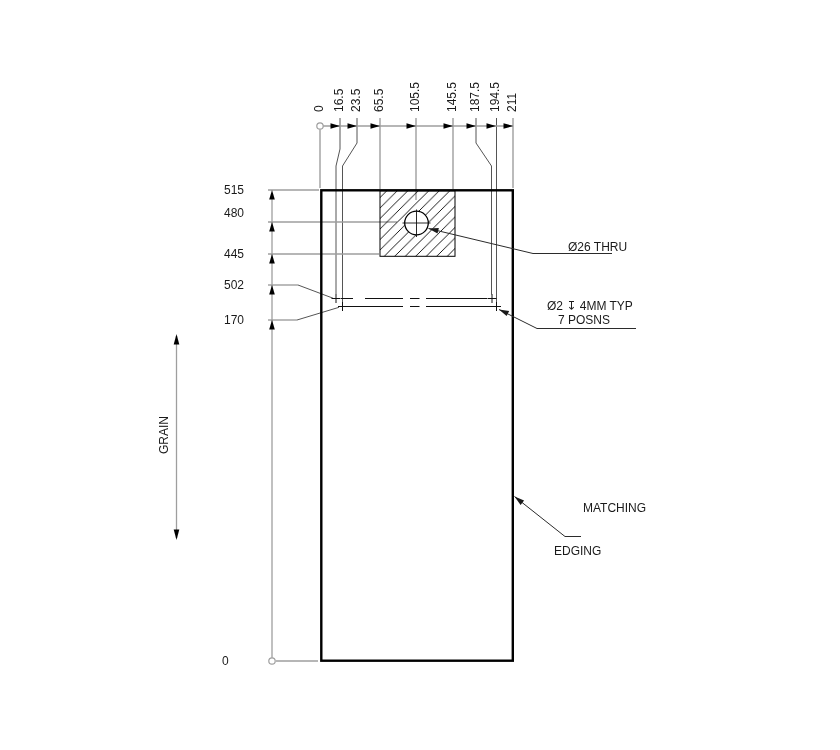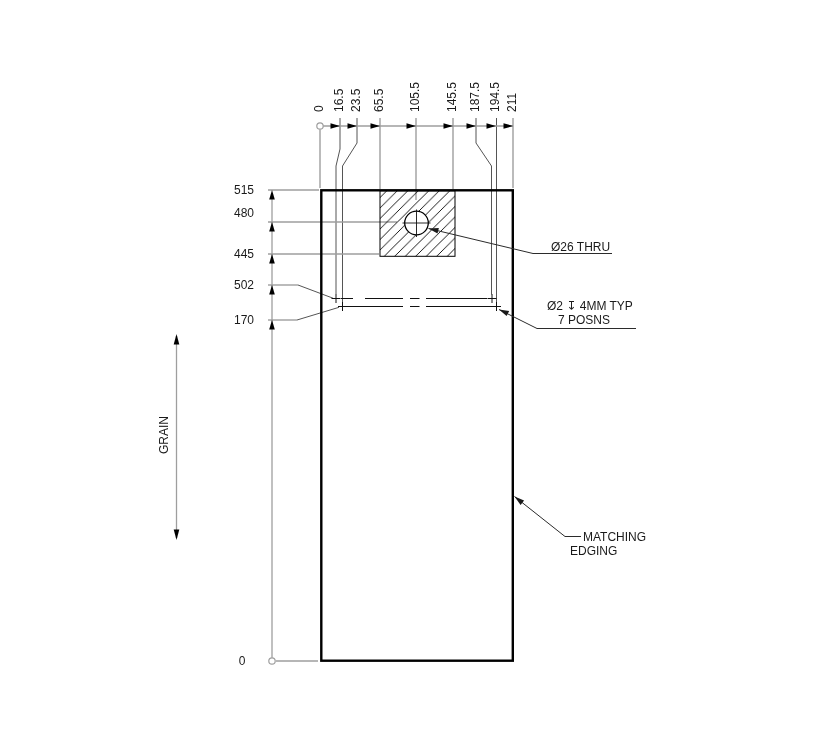--- a/index.html
+++ b/index.html
@@ -7,21 +7,21 @@
     position:relative;width:840px;height:750px;background:#ffffff;overflow:hidden;
     font-family:"Liberation Sans","DejaVu Sans",sans-serif;color:#1a1a1a;
   }
   .stage svg{position:absolute;left:0;top:0;}
   .lbl{
     position:absolute;font-size:12px;line-height:12px;white-space:nowrap;color:#1a1a1a;
   }
   .vlabel{ 
     height:12px;transform:rotate(-90deg);transform-origin:left bottom;
   }
-  .hlabel{width:40px;text-align:center;}
+  .hlabel{width:40px;text-align:left;}
 </style>
 </head>
 <body>
 
 <div class="stage">
 
   <svg width="840" height="750" viewBox="0 0 840 750">
     <defs>
       <pattern id="hatch" patternUnits="userSpaceOnUse" width="10.5" height="10.5">
         <path d="M0 10.5 L10.5 0 M-2.6 2.6 L2.6 -2.6 M7.9 13.1 L13.1 7.9" stroke="#000000" stroke-width="0.9" fill="none"></path>
@@ -146,20 +146,20 @@
   <div class="lbl vlabel" style="left:501px;top:100px">194.5</div>
   <div class="lbl vlabel" style="left:518px;top:100px">211</div>
 
   <div class="lbl hlabel" style="left:224px;top:184px">515</div>
   <div class="lbl hlabel" style="left:224px;top:207px">480</div>
   <div class="lbl hlabel" style="left:224px;top:248px">445</div>
   <div class="lbl hlabel" style="left:224px;top:279px">502</div>
   <div class="lbl hlabel" style="left:224px;top:314px">170</div>
   <div class="lbl hlabel" style="left:222px;top:655px">0</div>
 
-  <div class="lbl" style="left:551px;top:241px">Ø26 THRU</div>
+  <div class="lbl" style="left:568px;top:241px">Ø26 THRU</div>
   <div class="lbl" style="left:547px;top:300px">Ø2 ↧ 4MM TYP</div>
   <div class="lbl" style="left:558px;top:314px">7 POSNS</div>
-  <div class="lbl" style="left:583px;top:531px">MATCHING</div>
-  <div class="lbl" style="left:570px;top:545px">EDGING</div>
+  <div class="lbl" style="left:583px;top:502px">MATCHING</div>
+  <div class="lbl" style="left:554px;top:545px">EDGING</div>
   <div class="lbl vlabel" style="left:170px;top:442px">GRAIN</div>
 
 </div>
 
 </body></html>

